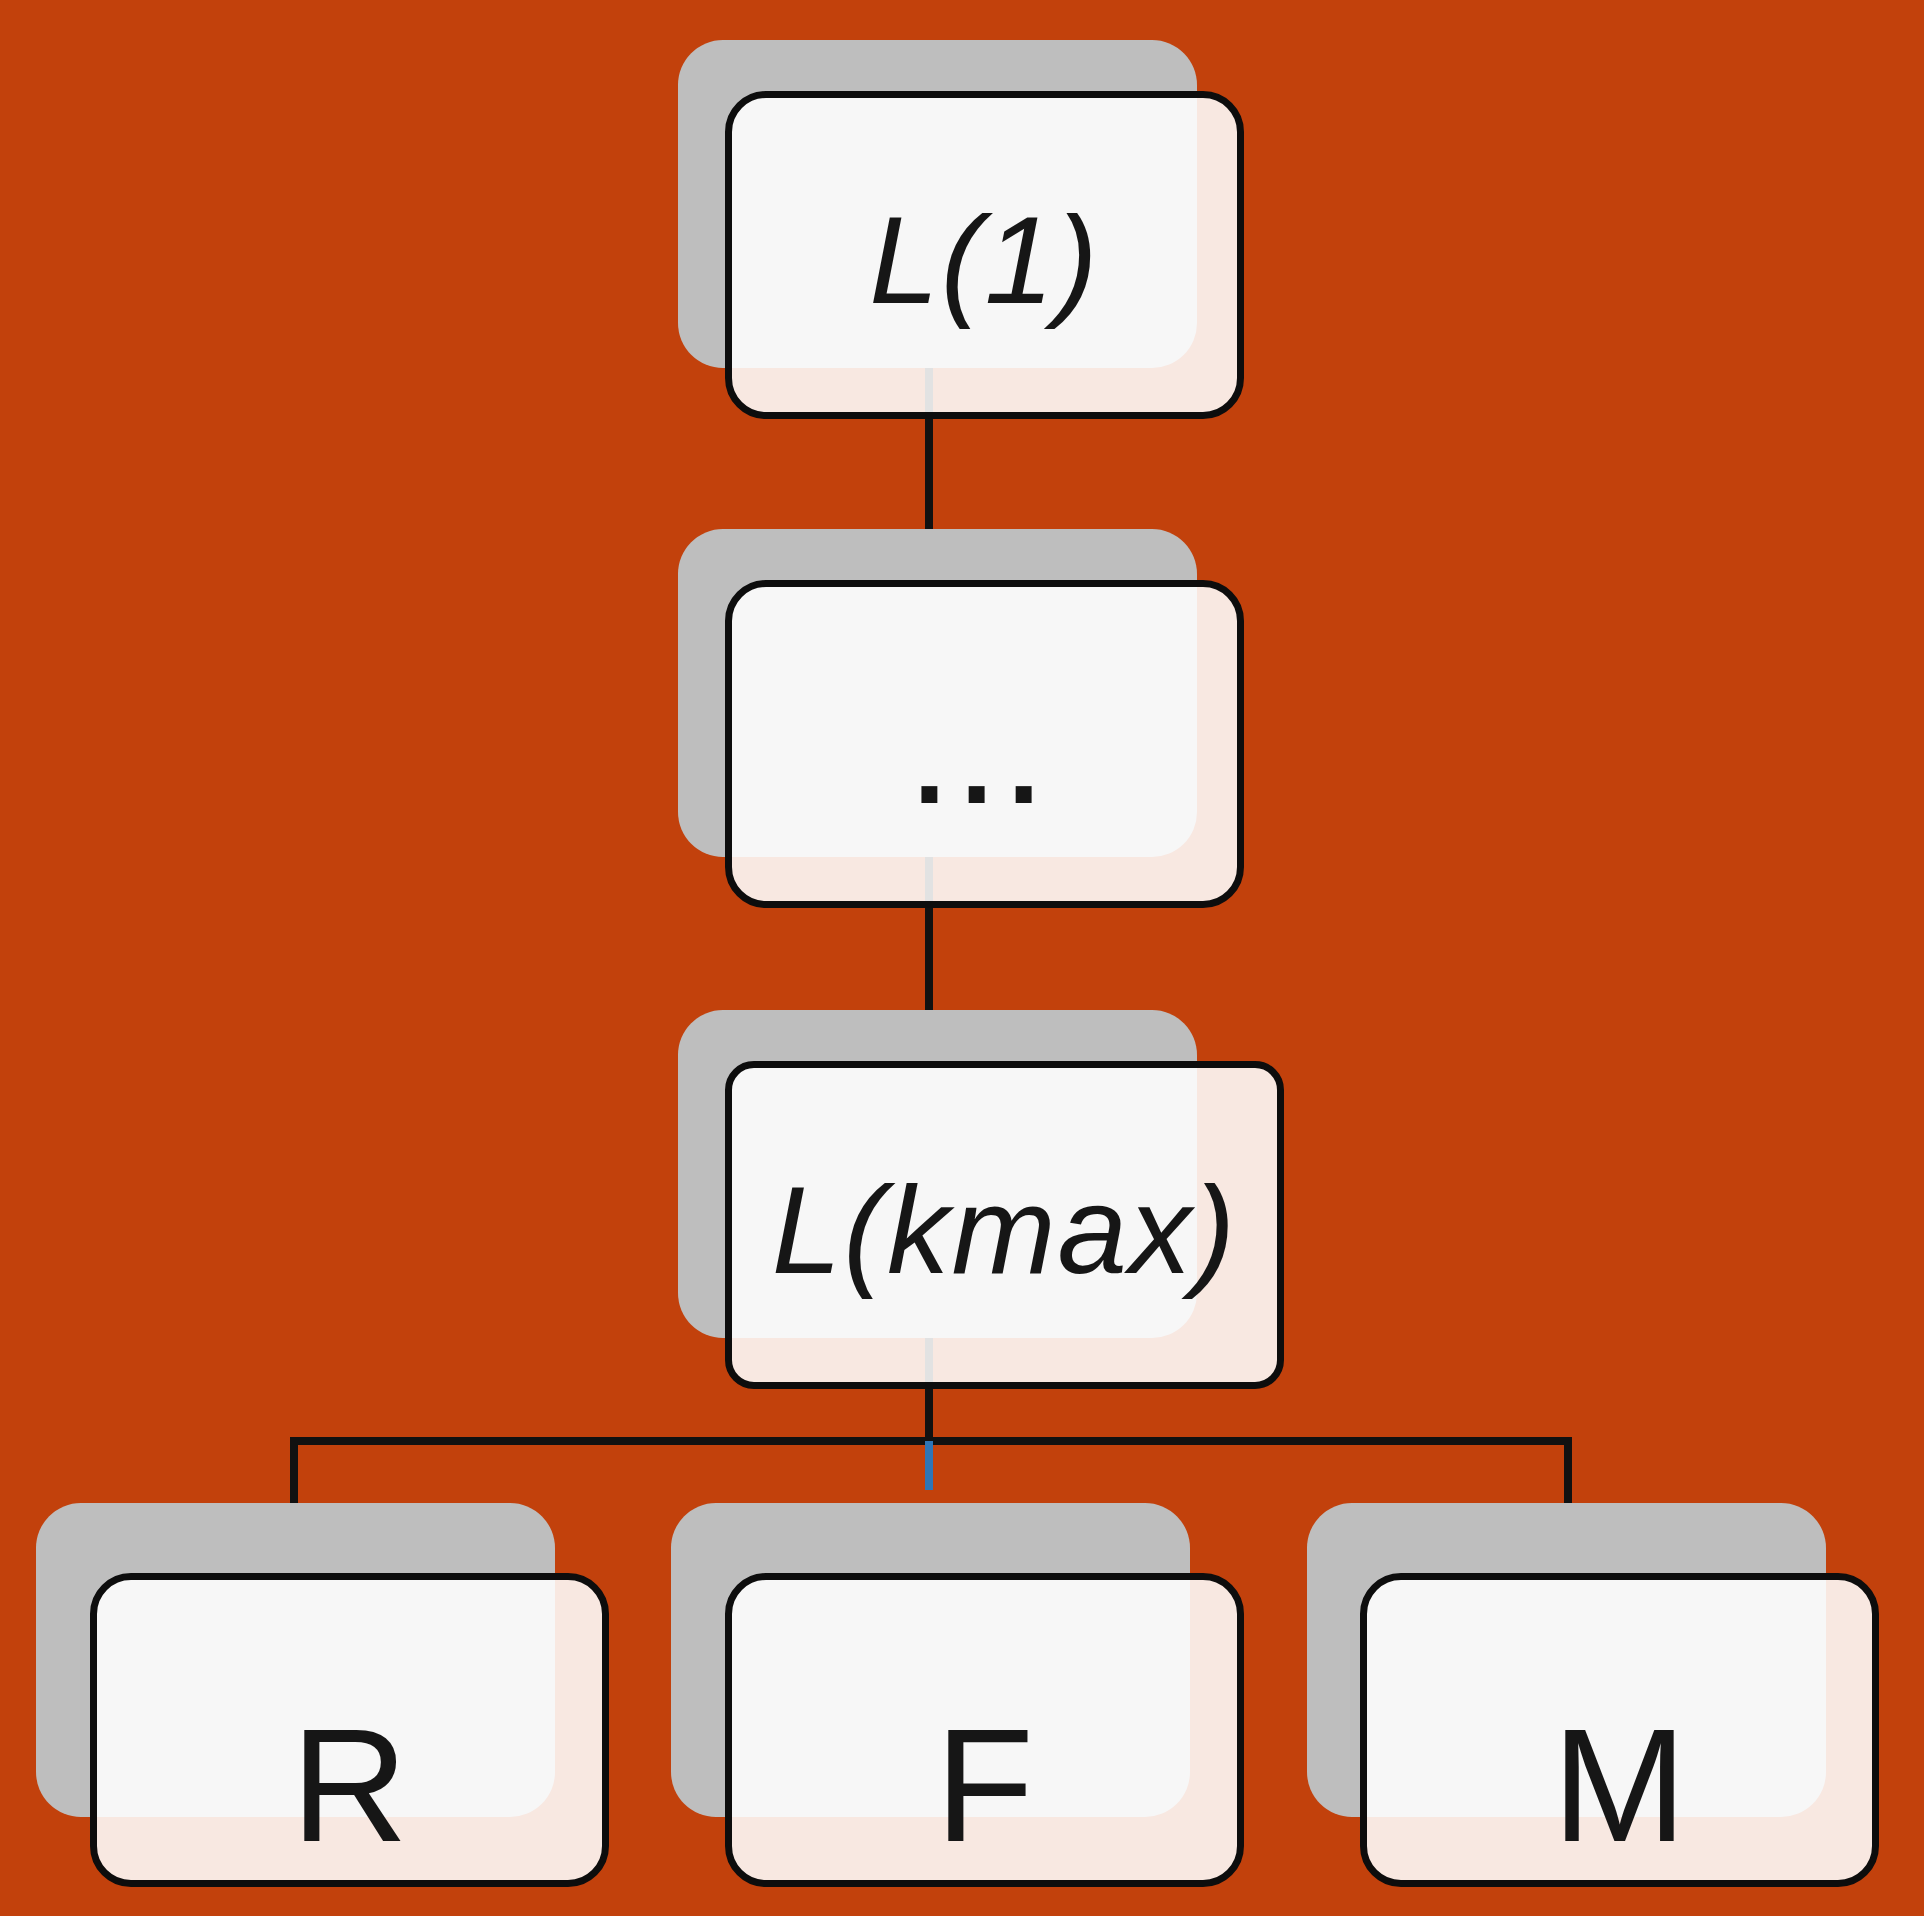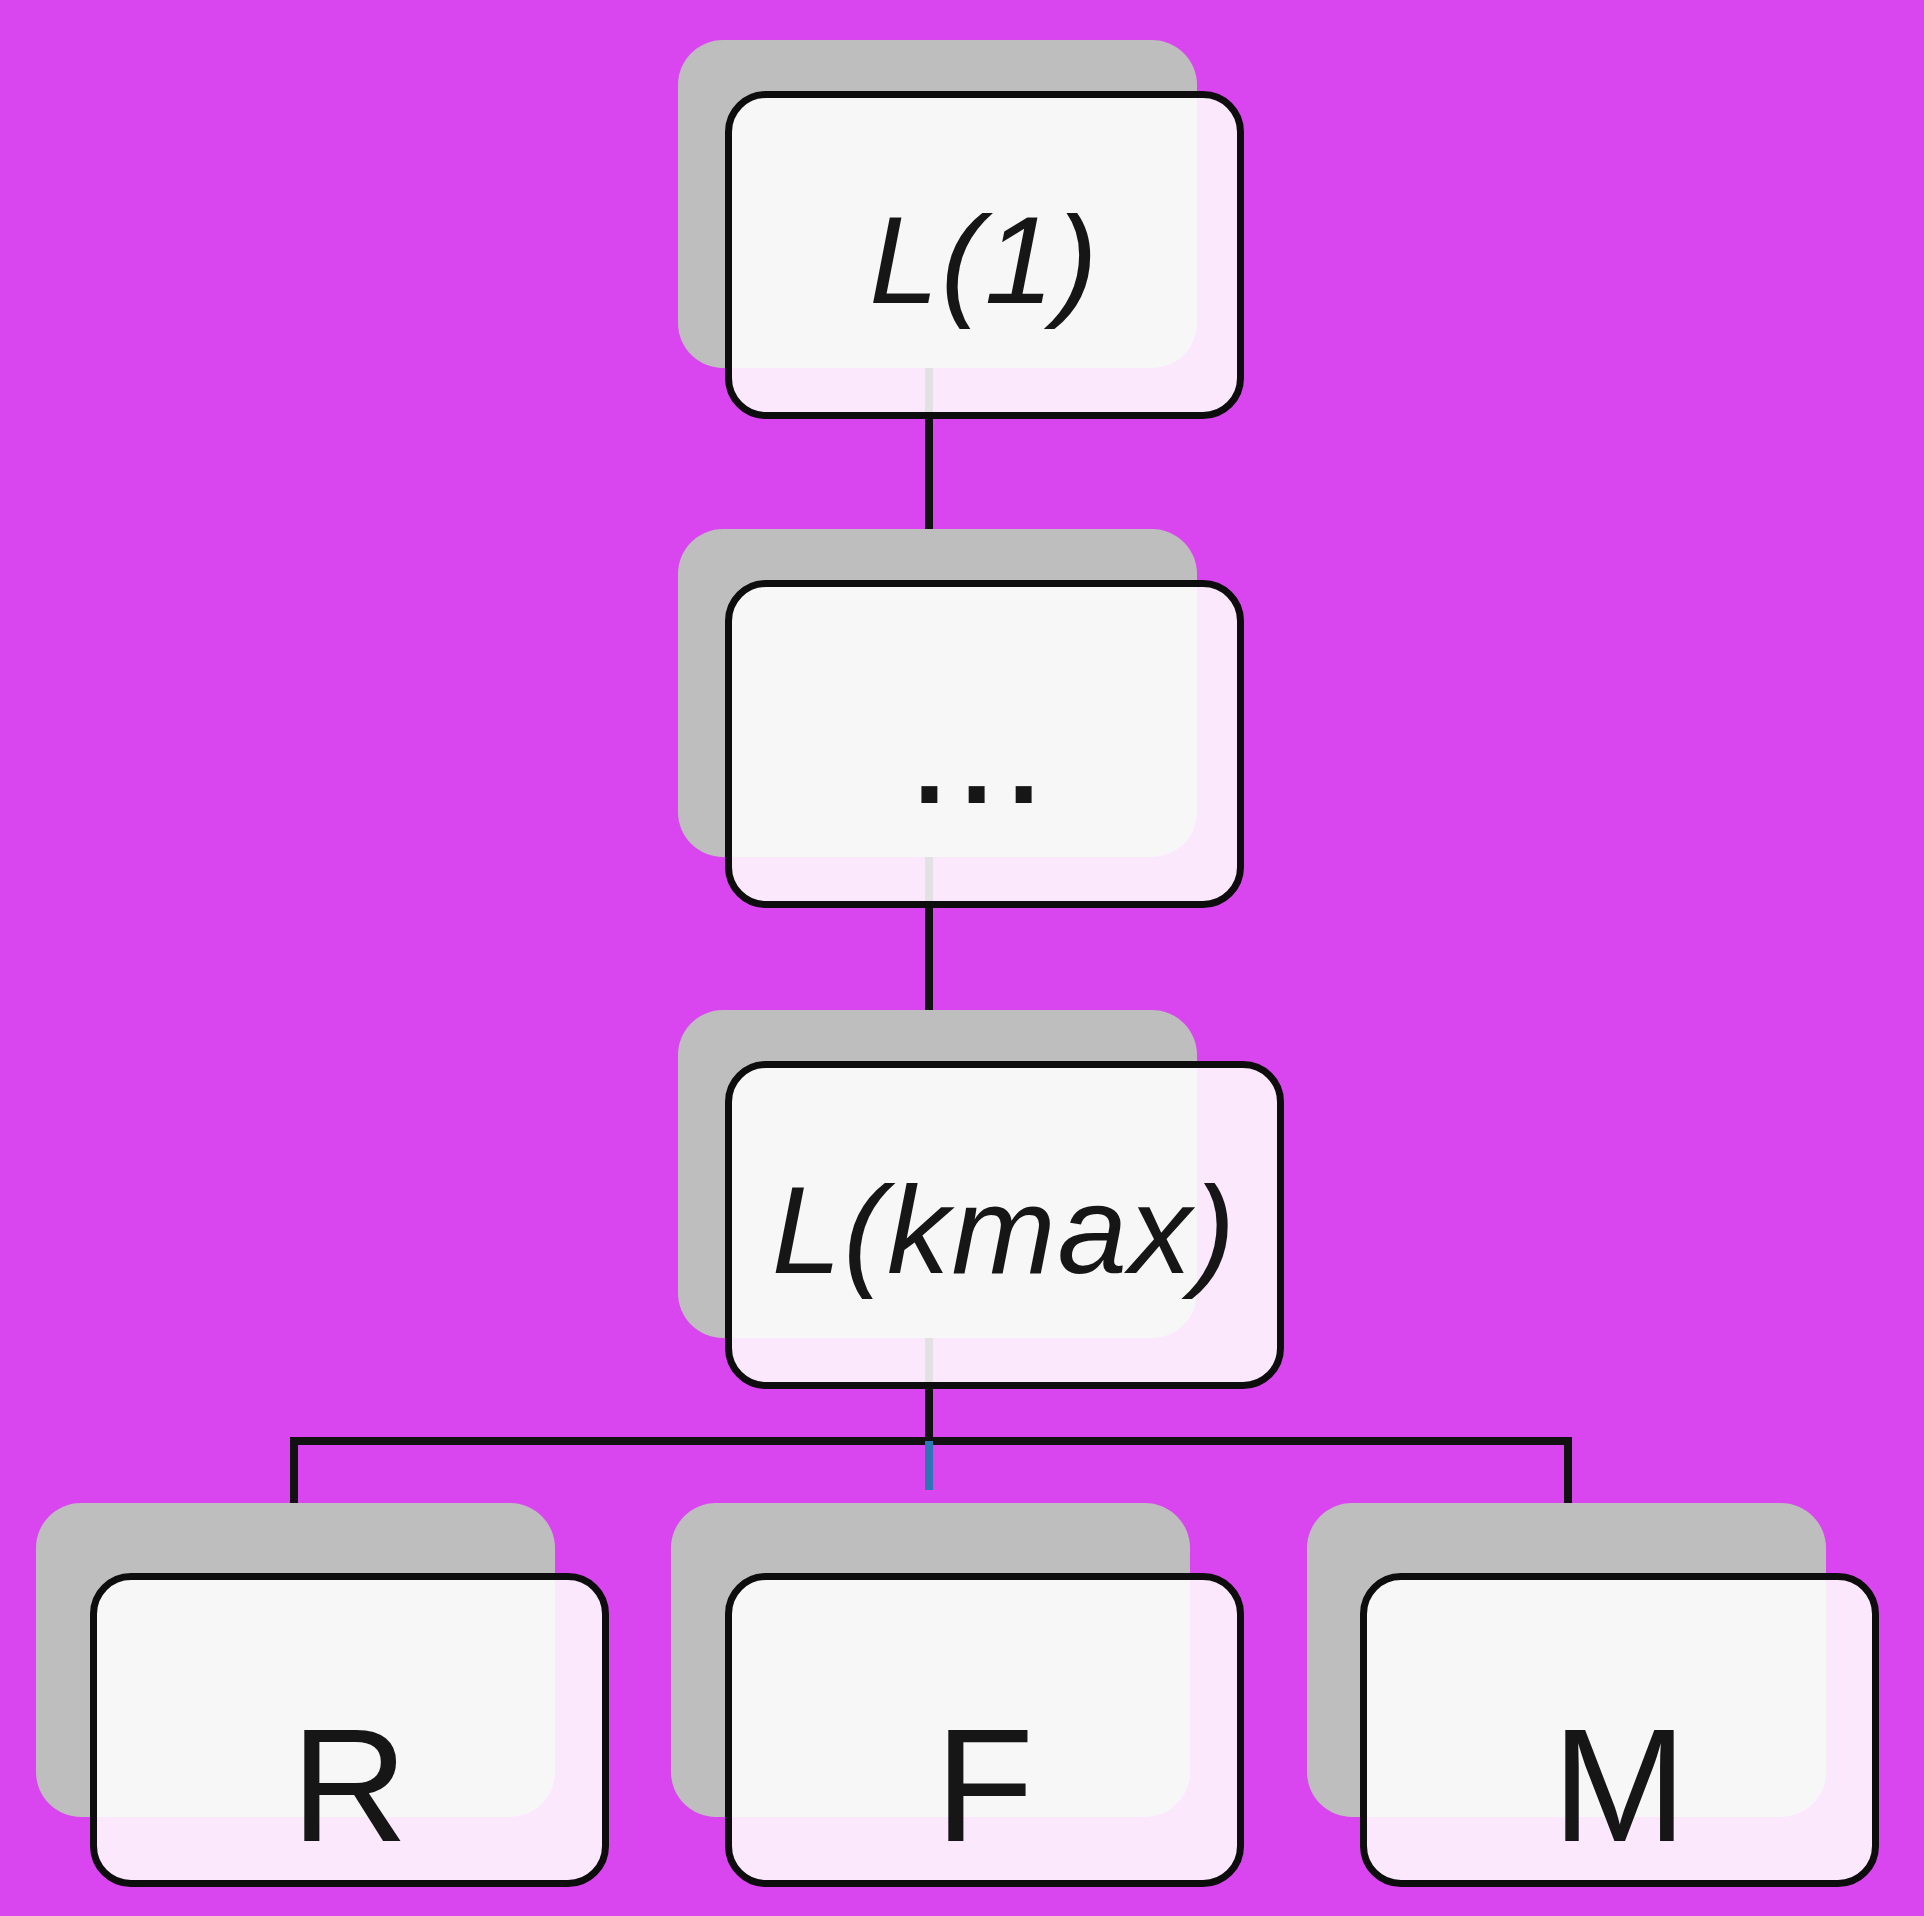--- a/index.html
+++ b/index.html
@@ -5,21 +5,21 @@
   html, body {
     margin: 0;
     padding: 0;
     background: #ffffff;
     font-family: "Liberation Sans", sans-serif;
   }
   #canvas {
     position: relative;
     width: 1924px;
     height: 1916px;
-    background: #d946ef;
+    background: #c2410c;
     overflow: hidden;
   }
   
   .line {
     position: absolute;
     background: #111111;
     z-index: 1;
   }
   #conn-main   { left: 925px;  top: 294px;  width: 7.8px;    height: 1147px; }
   #rail        { left: 290px;  top: 1437px; width: 1282px; height: 7.8px;   }
@@ -47,21 +47,21 @@
     border: 7.8px solid #0d0d0d;
     border-radius: 41px;
     z-index: 3;
     display: flex;
     align-items: center;
     justify-content: center;
     color: #161616;
   }
   #nd-l1    { left: 725px;  top: 91px;   width: 519px; height: 328px; }
   #nd-dots  { left: 725px;  top: 580px;  width: 519px; height: 328px; }
-  #nd-lkmax { left: 725px;  top: 1061px; width: 559px; height: 328px; }
+  #nd-lkmax { left: 725px;  top: 1061px; width: 559px; height: 328px; border-radius: 29px; }
   #nd-r     { left: 90px;   top: 1573px; width: 519px; height: 314px; }
   #nd-f     { left: 725px;  top: 1573px; width: 519px; height: 314px; }
   #nd-m     { left: 1360px; top: 1573px; width: 519px; height: 314px; }
   .lbl-italic {
     font-style: italic;
     font-size: 125px;
     letter-spacing: 2px;
     padding-top: 9.8px;
   }
   .lbl-dots {

